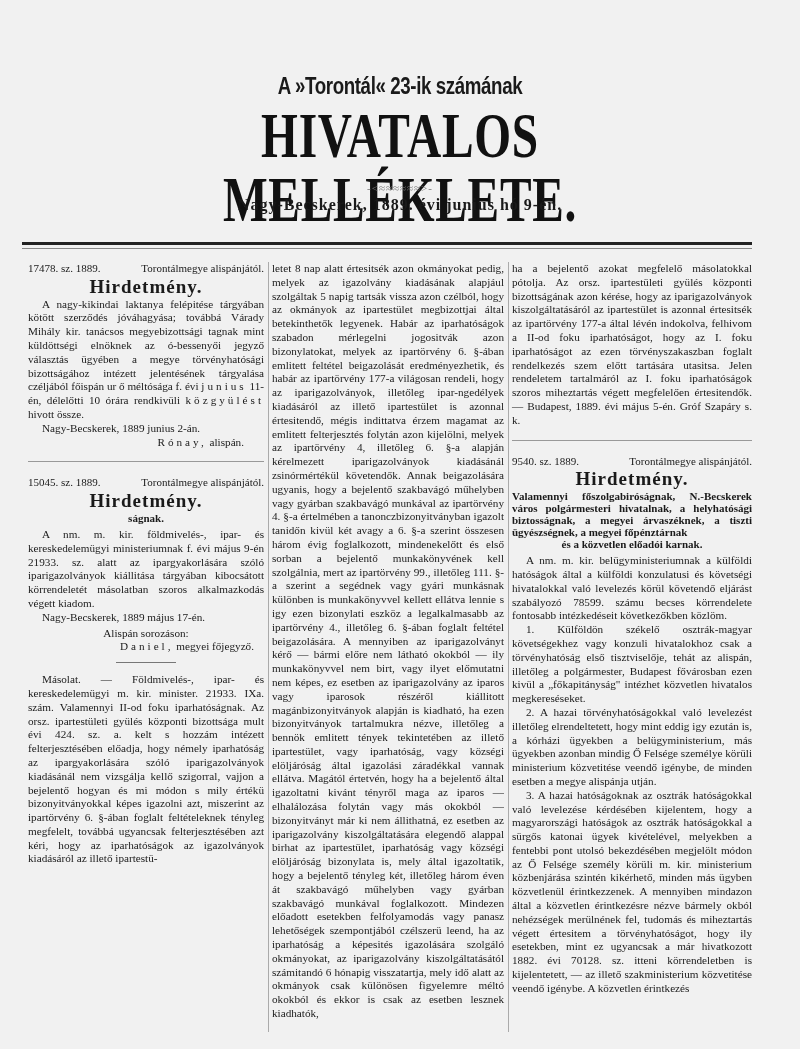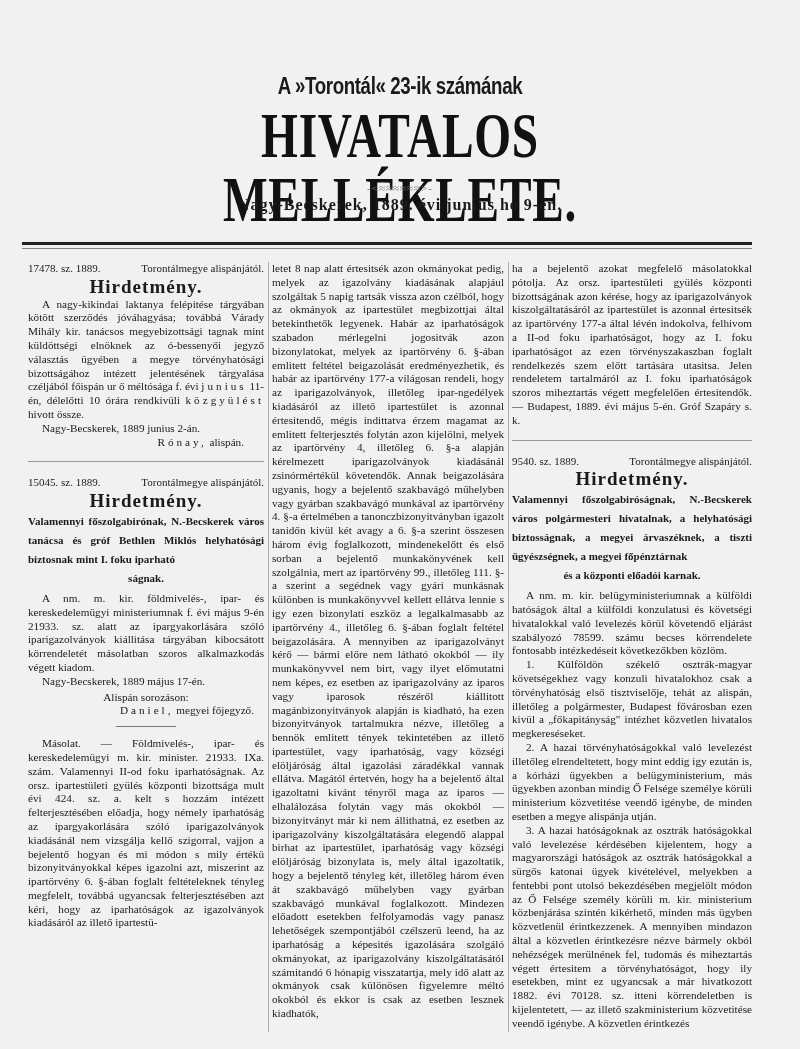--- a/index.html
+++ b/index.html
@@ -39,21 +39,21 @@
 
   .col { position: absolute; top: 262px; font-size: 11.2px; line-height: 13.8px; text-align: justify; }
   .col1 { left: 28px; width: 236px; }
   .col2 { left: 272px; width: 232px; }
   .col3 { left: 512px; width: 240px; }
   .vdiv { position: absolute; top: 262px; width: 1px; height: 770px; background: #aaa; }
   .vdiv.a { left: 268px; } .vdiv.b { left: 508px; }
 
   .notice-header { display: flex; justify-content: space-between; font-size: 11px; }
   .notice-title { text-align: center; font-weight: bold; font-size: 19px; letter-spacing: 1px; margin: 4px 0 4px; }
-  .addressee { font-weight: bold; font-size: 11px; line-height: 19px; }
+  .addressee { font-weight: bold; font-size: 11px; line-height: 12px; }
   .addressee-last { text-align: center; font-weight: bold; }
   p { margin: 0; text-indent: 14px; }
   p.noindent { text-indent: 0; }
   .right { text-align: right; }
   .center { text-align: center; }
   .spaced { letter-spacing: 3px; text-align: right; }
   .section-rule { border-top: 1px solid #999; margin: 12px 0 14px; }
   .short-rule { width: 60px; border-top: 1px solid #777; margin: 8px auto 10px; }
 </style>
 </head>
@@ -96,21 +96,20 @@
     </div>
 
     <div class="section-rule"></div>
 
     <div class="notice">
       <div class="notice-header">
         <span>15045. sz. 1889.</span>
         <span>Torontálmegye alispánjától.</span>
       </div>
       <div class="notice-title">Hirdetmény.</div>
-      <div class="addressee">Valamennyi főszolgabirónak, N.-Becskerek város tanácsa és gróf Bethlen Miklós helyhatósági biztosnak mint I. foku iparható</div>
       <div class="addressee addressee-last">ságnak.</div>
       <p style="margin-top:4px;">A nm. m. kir. földmivelés-, ipar- és kereskedelemügyi ministeriumnak f. évi május 9-én 21933. sz. alatt az ipargyakorlására szóló iparigazolványok kiállitása tárgyában kibocsátott körrendeletét másolatban szoros alkalmazkodás végett kiadom.</p>
       <p>Nagy-Becskerek, 1889 május 17-én.</p>
       <div class="center" style="margin-top:2px;">Alispán sorozáson:</div>
       <div class="right" style="margin-right:10px;">
         <span class="spaced">Daniel,</span>
         <span>megyei főjegyző.</span>
       </div>
       <div class="short-rule"></div>
       <p>Másolat. — Földmivelés-, ipar- és kereskedelemügyi m. kir. minister. 21933. IXa. szám. Valamennyi II-od foku iparhatóságnak. Az orsz. ipartestületi gyülés központi bizottsága mult évi 424. sz. a. kelt s hozzám intézett felterjesztésében előadja, hogy némely iparhatóság az ipargyakorlására szóló iparigazolványok kiadásánál nem vizsgálja kellő szigorral, vajjon a bejelentő hogyan és mi módon s mily értékü bizonyitványokkal képes igazolni azt, miszerint az ipartörvény 6. §-ában foglalt feltételeknek tényleg megfelelt, továbbá ugyancsak felterjesztésében azt kéri, hogy az iparhatóságok az igazolványok kiadásáról az illető ipartestü-</p>
@@ -126,21 +125,21 @@
 
     <div class="section-rule"></div>
 
     <div class="notice">
       <div class="notice-header">
         <span>9540. sz. 1889.</span>
         <span>Torontálmegye alispánjától.</span>
       </div>
       <div class="notice-title">Hirdetmény.</div>
       <div class="addressee">Valamennyi főszolgabiróságnak, N.-Becskerek város polgármesteri hivatalnak, a helyhatósági biztosságnak, a megyei árvaszéknek, a tiszti ügyészségnek, a megyei főpénztárnak</div>
-      <div class="addressee addressee-last">és a központi előadói karnak.</div>
+      <div class="addressee addressee-last">és a közvetlen előadói karnak.</div>
       <p style="margin-top:4px;">A nm. m. kir. belügyministeriumnak a külföldi hatóságok által a külföldi konzulatusi és követségi hivatalokkal való levelezés körül követendő eljárást szabályozó 78599. számu becses körrendelete fontosabb intézkedéseit következőkben közlöm.</p>
       <p>1. Külföldön székelő osztrák-magyar követségekhez vagy konzuli hivatalokhoz csak a törvényhatóság első tisztviselője, tehát az alispán, illetőleg a polgármester, Budapest fővárosban ezen kivül a „főkapitányság" intézhet közvetlen hivatalos megkereséseket.</p>
       <p>2. A hazai törvényhatóságokkal való levelezést illetőleg elrendeltetett, hogy mint eddig igy ezután is, a kórházi ügyekben a belügyministerium, más ügyekben azonban mindig Ő Felsége személye körüli ministerium közvetitése veendő igénybe, de minden esetben a megye alispánja utján.</p>
       <p>3. A hazai hatóságoknak az osztrák hatóságokkal való levelezése kérdésében kijelentem, hogy a magyarországi hatóságok az osztrák hatóságokkal a sürgős katonai ügyek kivételével, melyekben a fentebbi pont utolsó bekezdésében megjelölt módon az Ő Felsége személy körüli m. kir. ministerium közbenjárása szintén kikérhető, minden más ügyben közvetlenül érintkezzenek. A mennyiben mindazon által a közvetlen érintkezésre nézve bármely okból nehézségek merülnének fel, tudomás és miheztartás végett értesitem a törvényhatóságot, hogy ily esetekben, mint ez ugyancsak a már hivatkozott 1882. évi 70128. sz. itteni körrendeletben is kijelentetett, — az illető szakministerium közvetitése veendő igénybe. A közvetlen érintkezés</p>
     </div>
   </div>
 
 </div>
 
 </body></html>

